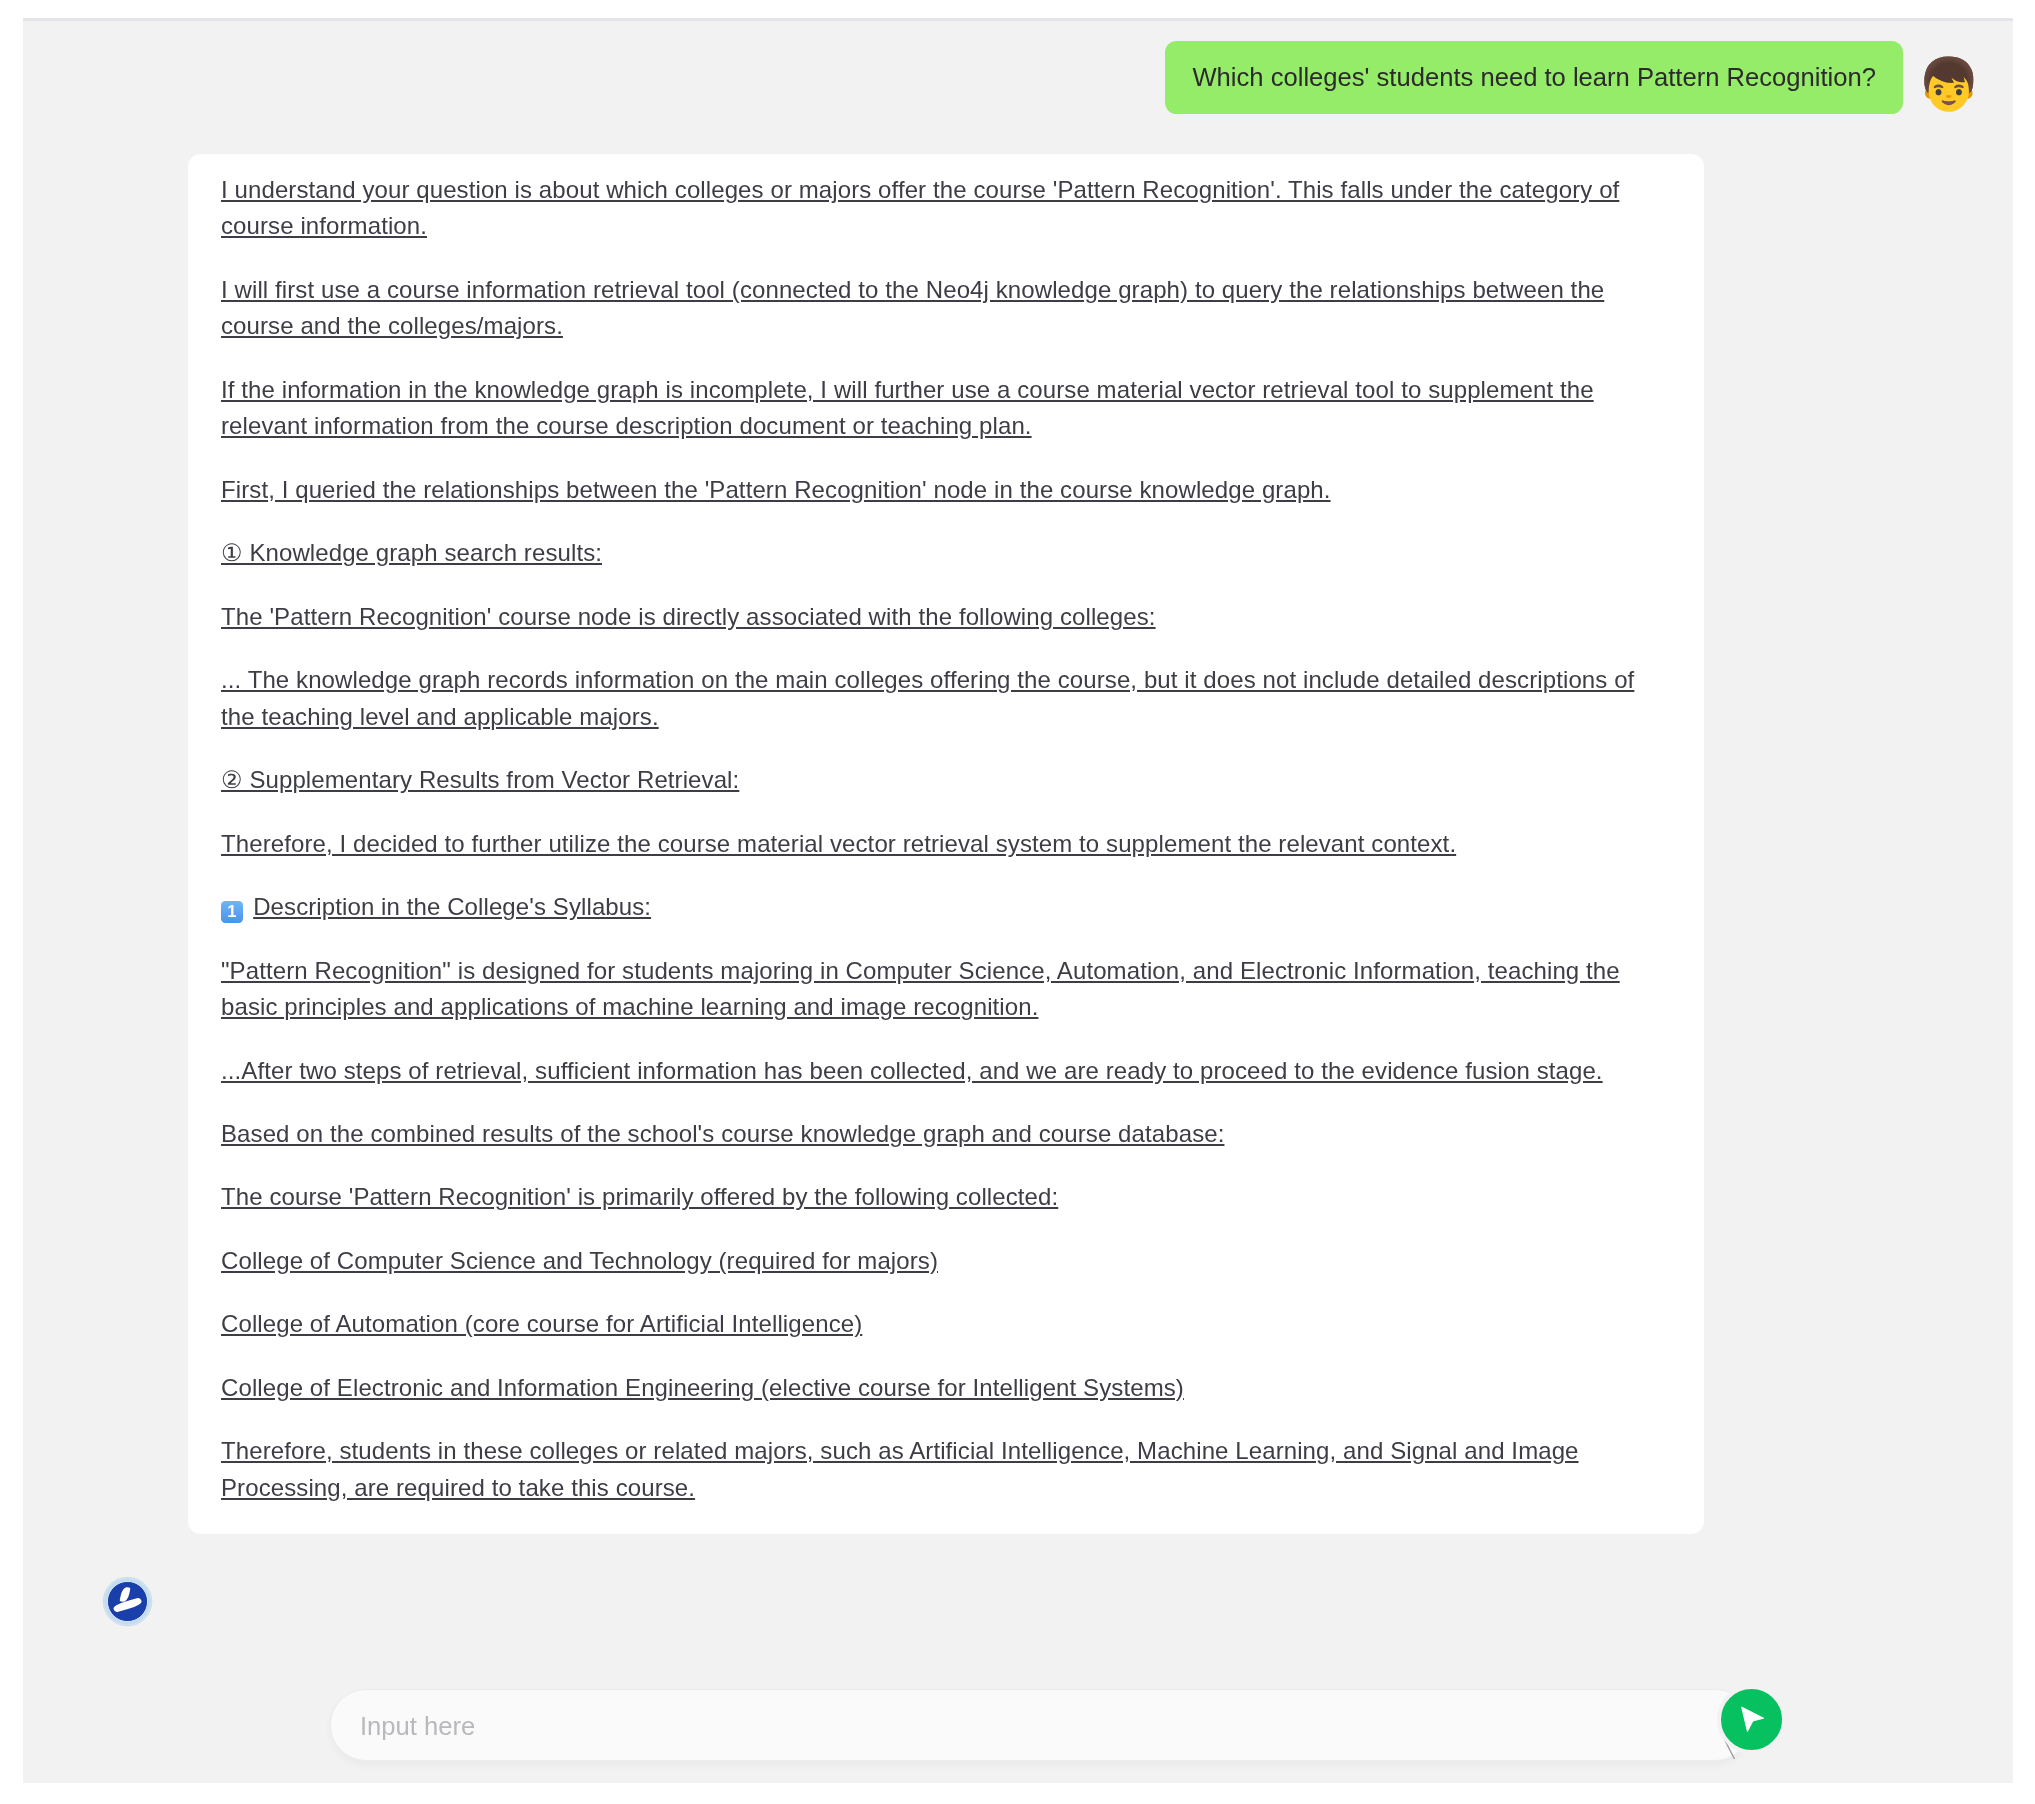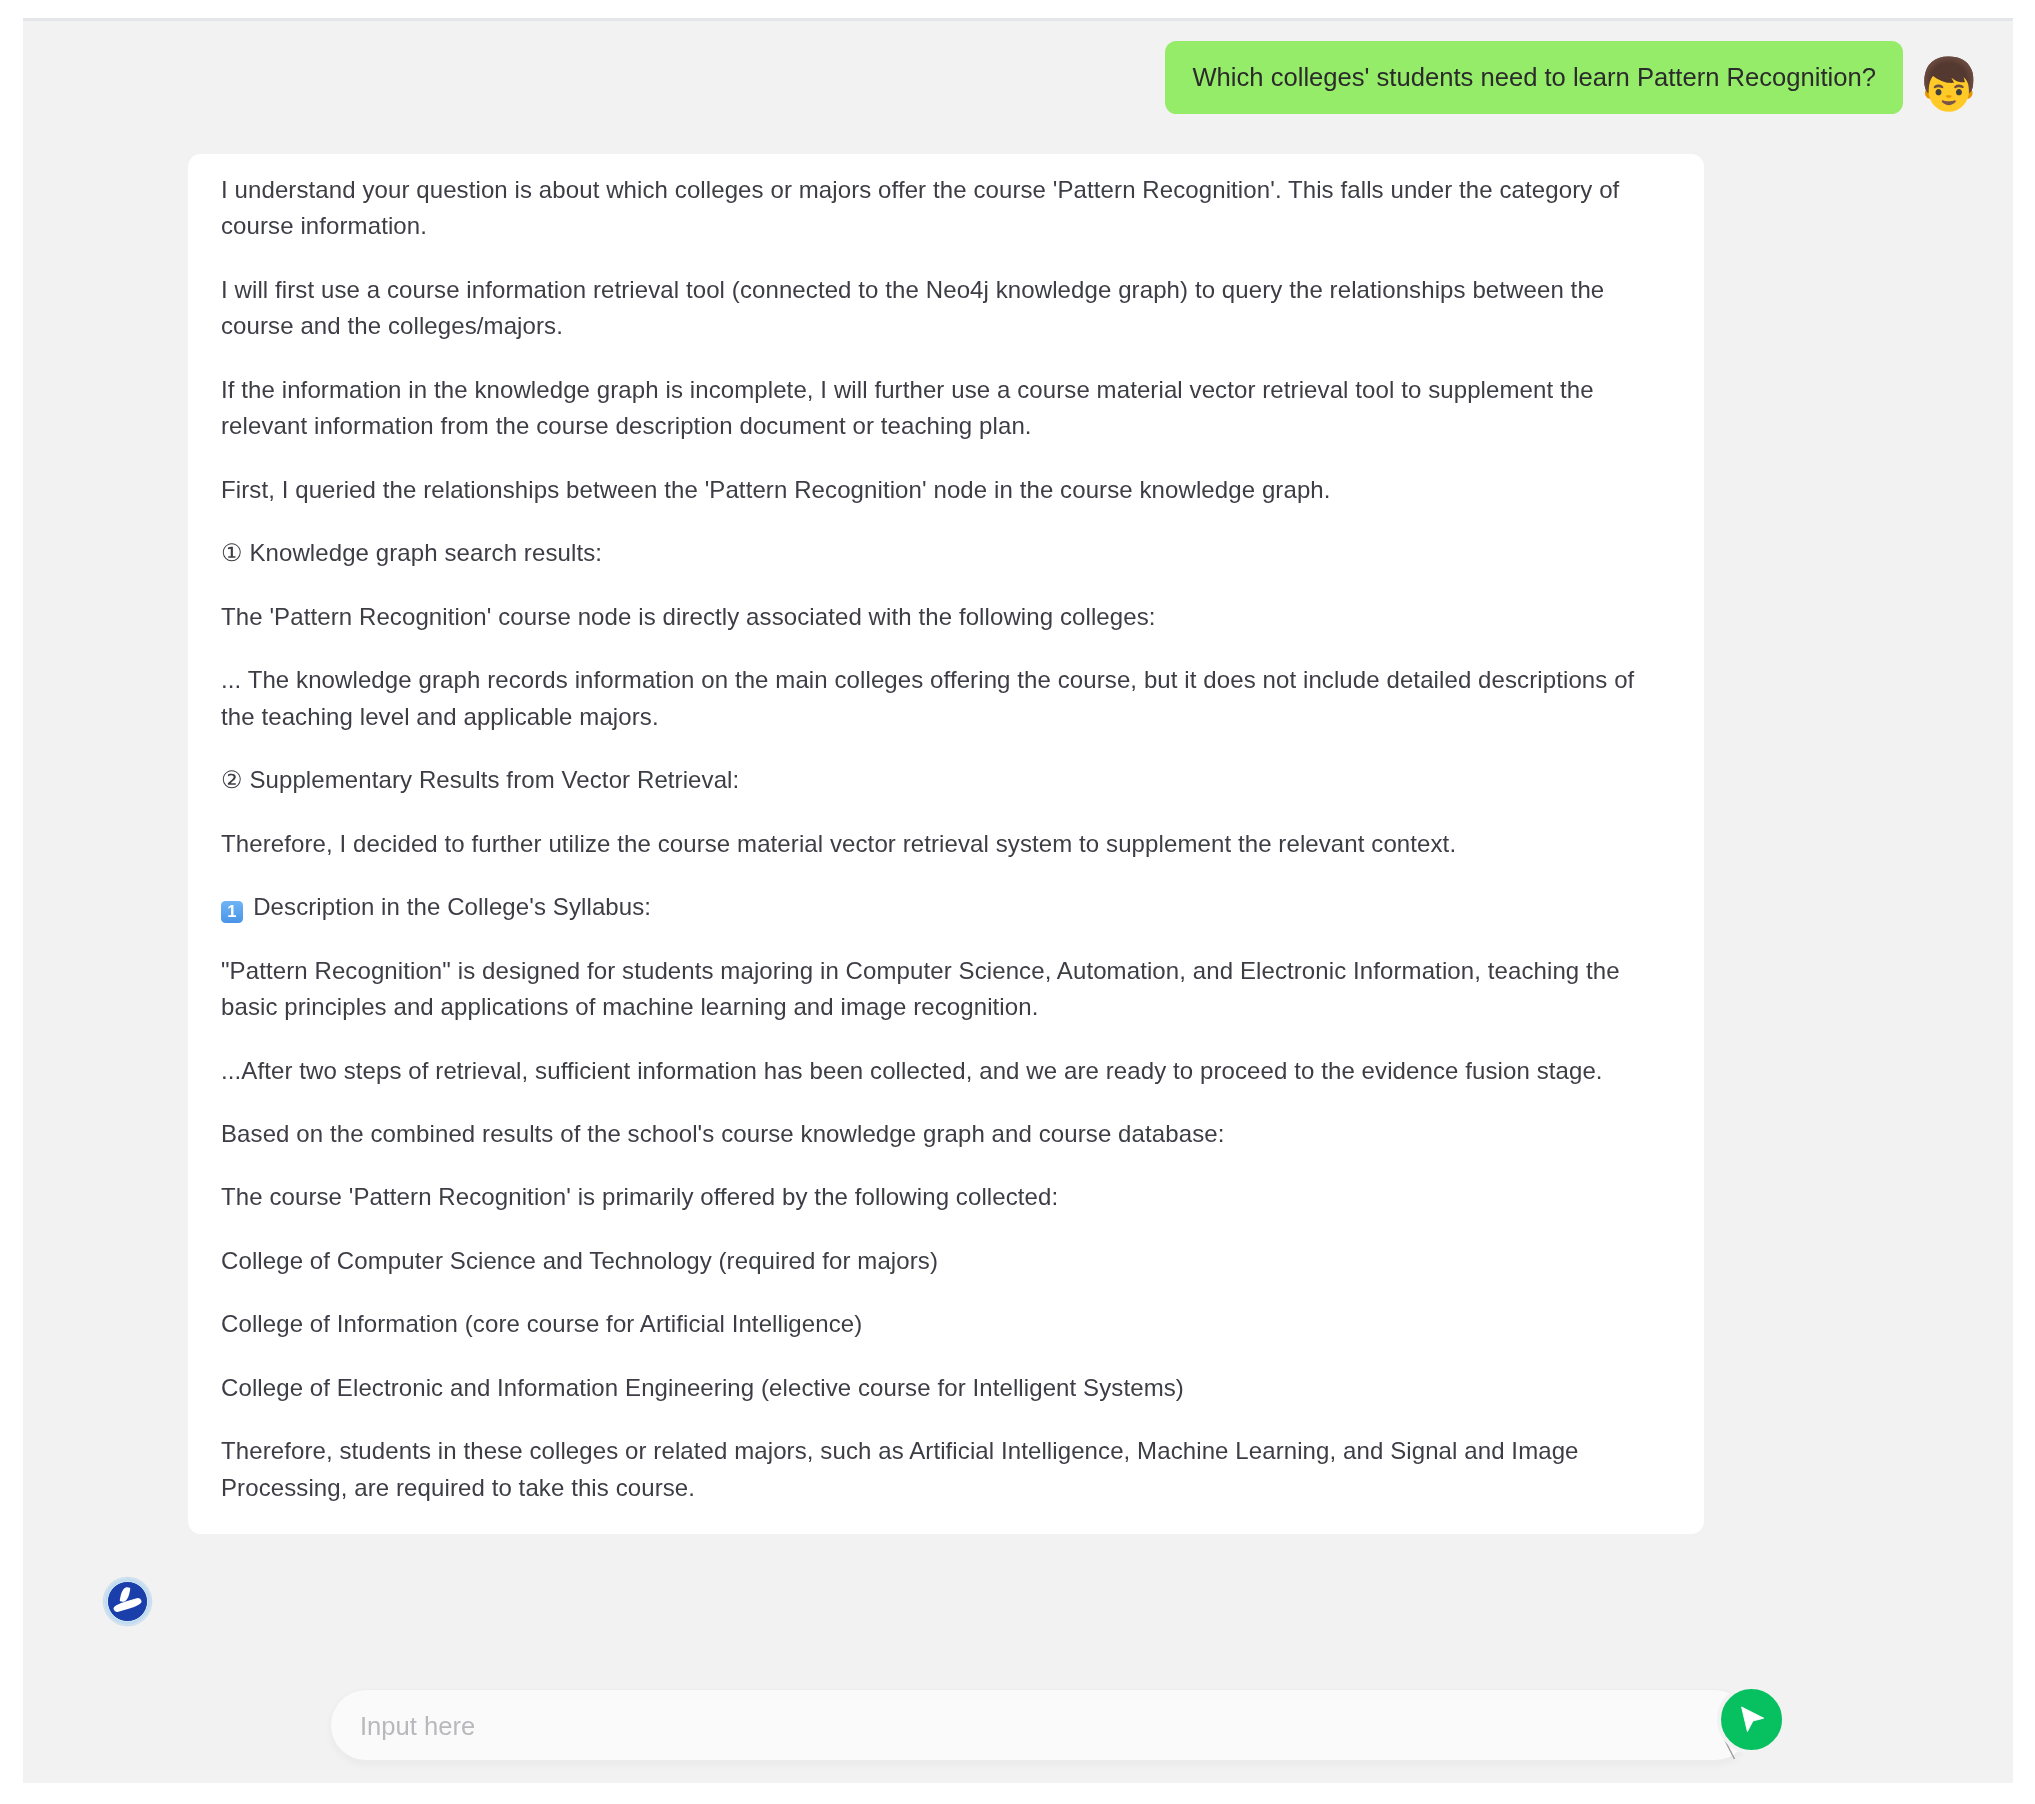--- a/index.html
+++ b/index.html
@@ -122,20 +122,21 @@
     border-radius: 12.8px;
     padding: 18px 33px 28px 33px;
     box-sizing: border-box;
   }
   .bubble-bot p {
     margin: 0 0 27px 0;
     font-size: 24px;
     line-height: 1.52;
     color: #3d3d46;
     letter-spacing: 0.1px;
+    text-decoration: underline;
   }
   .bubble-bot p:last-child { margin-bottom: 0; }
 
   .keycap {
     display: inline-block;
     width: 22px;
     height: 22px;
     background: linear-gradient(#6fb4f5, #4a94e8);
     border-radius: 4.5px;
     color: #ffffff;
@@ -240,21 +241,21 @@
         <p>② Supplementary Results from Vector Retrieval:</p>
         <p>Therefore, I decided to further utilize the course material vector retrieval system to supplement the relevant context.</p>
         <p>
           <span class="keycap">1</span><span>Description in the College's Syllabus:</span>
         </p>
         <p>"Pattern Recognition" is designed for students majoring in Computer Science, Automation, and Electronic Information, teaching the basic principles and applications of machine learning and image recognition.</p>
         <p>...After two steps of retrieval, sufficient information has been collected, and we are ready to proceed to the evidence fusion stage.</p>
         <p>Based on the combined results of the school's course knowledge graph and course database:</p>
         <p>The course 'Pattern Recognition' is primarily offered by the following collected:</p>
         <p>College of Computer Science and Technology (required for majors)</p>
-        <p>College of Information (core course for Artificial Intelligence)</p>
+        <p>College of Automation (core course for Artificial Intelligence)</p>
         <p>College of Electronic and Information Engineering (elective course for Intelligent Systems)</p>
         <p>Therefore, students in these colleges or related majors, such as Artificial Intelligence, Machine Learning, and Signal and Image Processing, are required to take this course.</p>
       </div>
 
     </div>
   </div>
 
   <div class="composer">
     <div class="composer-box">
       <input class="composer-input" type="text" placeholder="Input here" style="">

